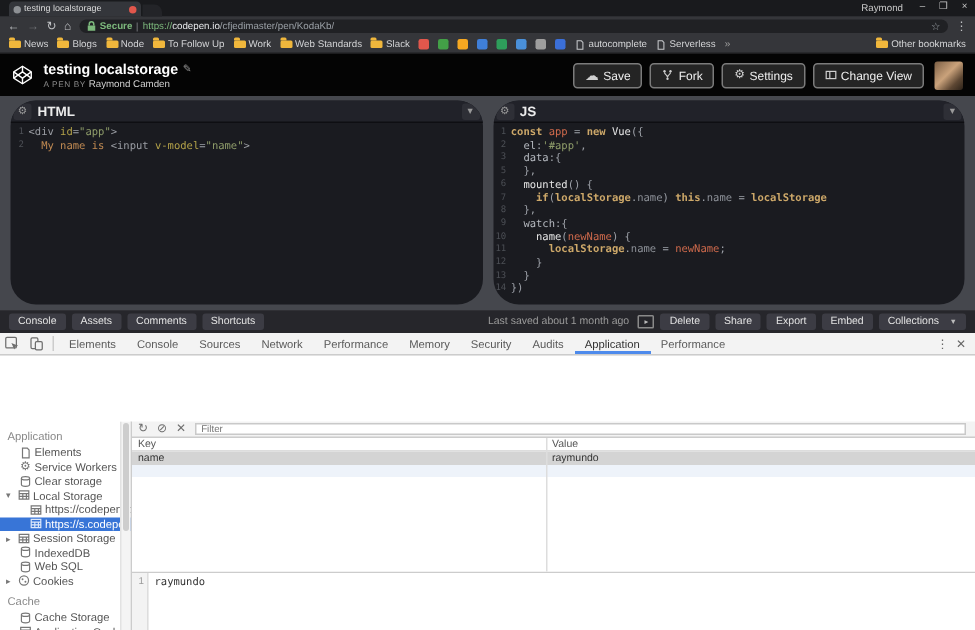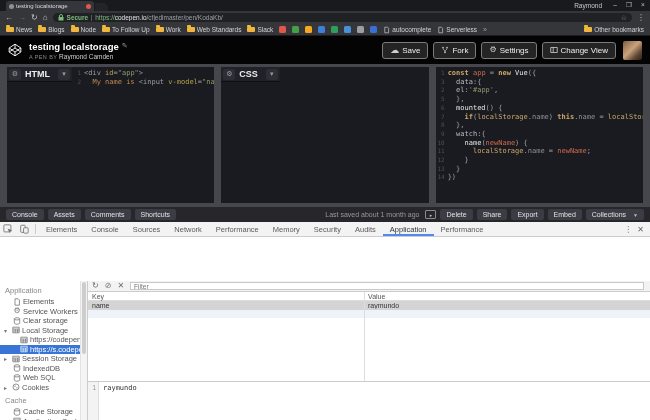--- a/index.html
+++ b/index.html
@@ -47,36 +47,36 @@
   .pentitles .pencil{font-size:7px;color:#9a9a9a;font-weight:normal;}
   .pentitles .t2{font-size:5.5px;color:#8a8a8a;letter-spacing:.4px;margin-top:1px;}
   .pentitles .t2 b{color:#cfcfcf;font-weight:normal;font-size:6.5px;letter-spacing:0;}
   #pen-actions{display:flex;gap:5px;align-items:center;}
   .pbtn{display:flex;align-items:center;gap:3px;height:17px;padding:0 7px;background:#242424;border:1px solid #7b7b7b;border-radius:3px;font-family:inherit;font-size:8px;color:#eee;}
   .pbtn .icw{color:#cfcfcf;font-size:8px;}
   .avatar{width:19px;height:19px;border-radius:2px;background:linear-gradient(135deg,#7c5f45 0%,#caa27b 45%,#5d4733 75%,#2c2219 100%);}
 
   
   #editors{height:143px;background:#45474d;display:flex;gap:7px;padding:3px 7px 4px 7px;}
-  .panel{flex:1;display:flex;flex-direction:row;background:#1a1b20;overflow:hidden;min-width:0;}
+  .panel{flex:1;display:flex;flex-direction:column;background:#1a1b20;overflow:hidden;min-width:0;border-radius:17px;}
   .phead{height:15px;background:#212229;display:flex;align-items:center;gap:4px;padding:0 2px;border-bottom:1px solid #0e0e12;}
   .pbox{width:12px;height:11px;background:#2e2f36;border-radius:2px;display:inline-flex;align-items:center;justify-content:center;font-size:7px;color:#9a9a9a;flex:none;}
   .ptitle{font-size:9px;font-weight:bold;color:#ececec;}
   .psp{flex:1;}
   .pbody{flex:1;padding-top:2px;overflow:hidden;}
   .cl{display:flex;line-height:8.7px;}
   .ln{width:12px;text-align:right;padding-right:3px;font-size:6px;color:#4c4f55;font-family:"DejaVu Sans Mono",monospace;flex:none;}
   .cd{font-family:"DejaVu Sans Mono",monospace;font-size:7px;white-space:pre;color:#c5c8c6;}
   .tk-kw{color:#cda869;font-weight:bold;}
   .tk-def{color:#cf6a4c;}
   .tk-var{color:#e6e6e6;}
   .tk-str{color:#8f9d6a;}
   .tk-prop{color:#b6bac0;}
   .tk-fn{color:#e6e6e6;}
-  .tk-glob{color:#cda869;font-weight:normal;}
+  .tk-glob{color:#cda869;font-weight:bold;}
   .tk-prop2{color:#8d9198;}
   .tk-p{color:#9da1a8;}
   .tk-tag{color:#9a9da3;}
   .tk-attr{color:#b3a249;}
   .tk-txt{color:#c08a52;}
   .tk-tagu{color:#9a9da3;text-decoration:underline;}
 
   
   #penfoot{height:15px;background:#26262b;display:flex;align-items:center;padding:0 6px;gap:4px;}
   .fbtn{height:11px;padding:0 6px;background:#3c3c44;border:none;border-radius:2px;font-family:inherit;font-size:7px;color:#e2e2e2;display:inline-flex;align-items:center;gap:3px;}
@@ -309,39 +309,36 @@
           </div>
           <div class="cl">
             <span class="ln">2</span>
             <span class="cd"><span class="tk-txt">  My name is </span><span class="tk-tag">&lt;input </span><span class="tk-attr">v-model</span><span class="tk-p">=</span><span class="tk-str">"name"</span><span class="tk-tag">&gt;</span></span>
           </div>
         </div>
       </div>
       <div class="panel">
         <div class="phead">
           <span class="pbox">⚙</span>
-          <span class="ptitle">CSS</span>
+          <span class="ptitle">JS</span>
           <span class="psp"></span>
           <span class="pbox">▾</span>
         </div>
-        <div class="pbody"></div>
-      </div>
-      <div class="panel">
         <div class="pbody">
           <div class="cl">
             <span class="ln">1</span>
             <span class="cd"><span class="tk-kw">const </span><span class="tk-def">app </span><span class="tk-p">= </span><span class="tk-kw">new </span><span class="tk-var">Vue</span><span class="tk-p">({</span></span>
           </div>
           <div class="cl">
+            <span class="ln">2</span>
+            <span class="cd"><span class="tk-prop">  el</span><span class="tk-p">:</span><span class="tk-str">'#app'</span><span class="tk-p">,</span></span>
+          </div>
+          <div class="cl">
             <span class="ln">3</span>
             <span class="cd"><span class="tk-prop">  data</span><span class="tk-p">:{</span></span>
-          </div>
-          <div class="cl">
-            <span class="ln">2</span>
-            <span class="cd"><span class="tk-prop">  el</span><span class="tk-p">:</span><span class="tk-str">'#app'</span><span class="tk-p">,</span></span>
           </div>
           <div class="cl">
             <span class="ln">5</span>
             <span class="cd"><span class="tk-p">  },</span></span>
           </div>
           <div class="cl">
             <span class="ln">6</span>
             <span class="cd"><span class="tk-fn">  mounted</span><span class="tk-p">() {</span></span>
           </div>
           <div class="cl">

